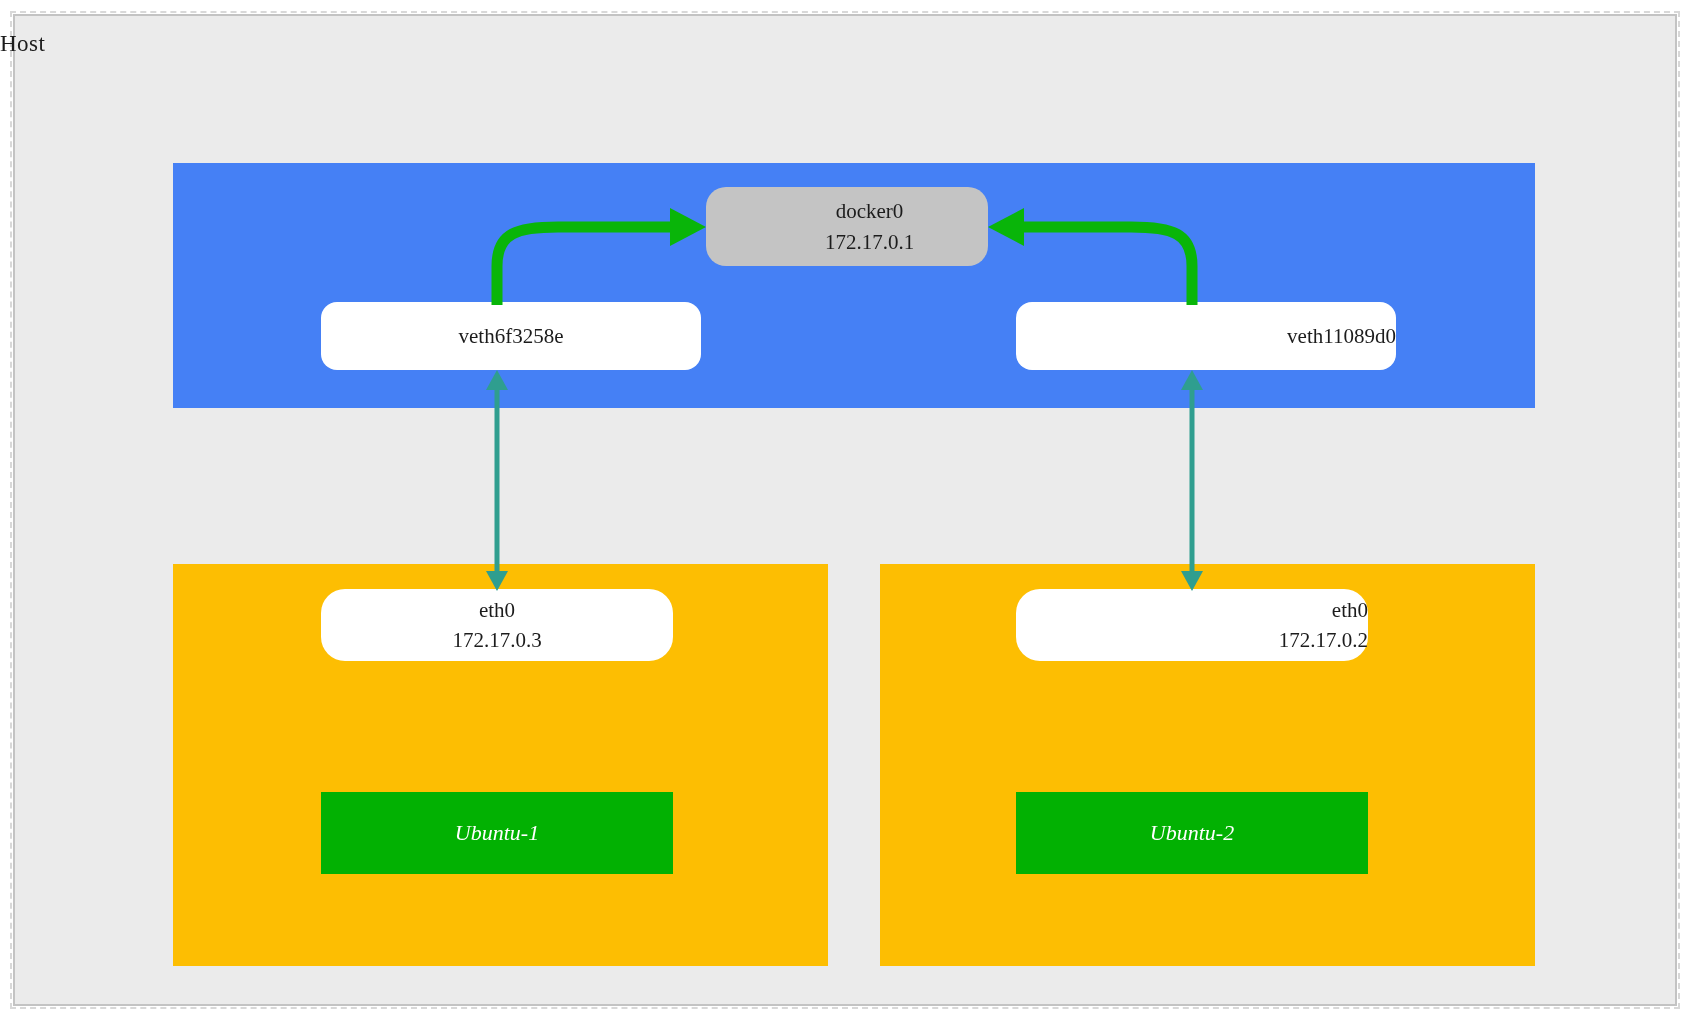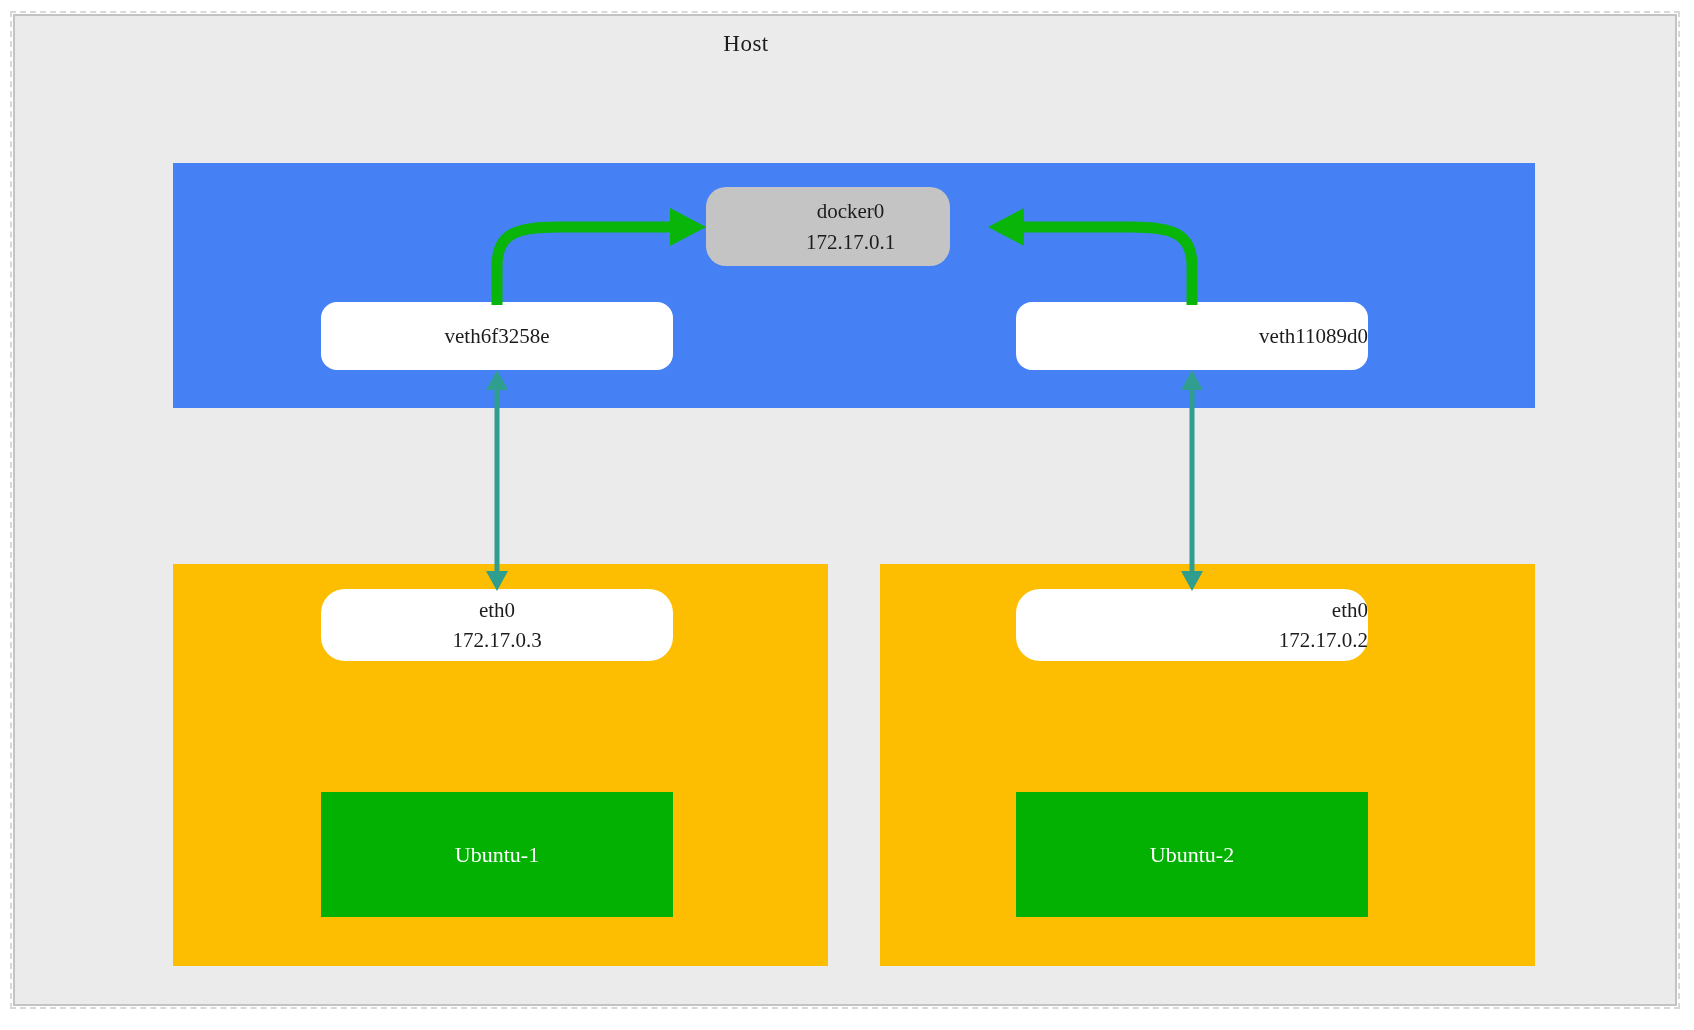--- a/index.html
+++ b/index.html
@@ -16,21 +16,21 @@
   .frame {
     left: 13px; top: 14px; width: 1664px; height: 992px;
     background: var(--frame-bg, #ebebeb);
     border: 2px solid var(--frame-border, #c3c3c3);
     outline: 2px dashed var(--frame-dash, #d8d8d8);
     outline-offset: 1px;
     box-sizing: border-box;
   }
   .host-label {
     left: 0; top: 31px; width: 1492px;
-    text-align: center;
+    text-align: left;
     font-size: 23px;
     color: var(--text-dark, #1c1c1c);
     letter-spacing: 0.5px;
   }
 
   
   .bridge-net {
     left: 173px; top: 163px; width: 1362px; height: 245px;
     background: var(--bridge-blue, #4580f5);
   }
@@ -45,44 +45,45 @@
   .node {
     display: flex; flex-direction: column;
     align-items: center; justify-content: center;
     text-align: center;
     font-size: 21px;
     line-height: 1.45;
     color: var(--text-dark, #1c1c1c);
     box-sizing: border-box;
   }
   .docker0 {
-    left: 706px; top: 187px; width: 244px; height: 79px;
+    left: 706px; top: 187px; width: 282px; height: 79px;
     background: var(--node-gray, #c4c4c4);
     border-radius: 20px;
     padding-left: 45px;
   }
   .veth {
-    top: 302px; width: 352px; height: 68px;
+    top: 302px; width: 380px; height: 68px;
     background: var(--node-white, #ffffff);
     border-radius: 16px;
   }
   .eth {
     top: 589px; width: 352px; height: 72px;
     background: var(--node-white, #ffffff);
     border-radius: 24px;
   }
   .left-col  { left: 321px; }
   .right-col { left: 1016px; align-items: flex-end; }
 
   .ubuntu {
-    top: 792px; width: 352px; height: 125px;
+    top: 792px; width: 352px; height: 82px;
     background: var(--ubuntu-green, #02b102);
     color: var(--text-light, #ffffff);
     display: flex; align-items: center; justify-content: center;
     font-size: 22px;
+    font-style: italic;
   }
 
   
   .arrows {
     left: 0; top: 0;
     pointer-events: none;
   }
   .green-stroke {
     stroke: var(--arrow-green, #09b509);
     stroke-width: 11;

